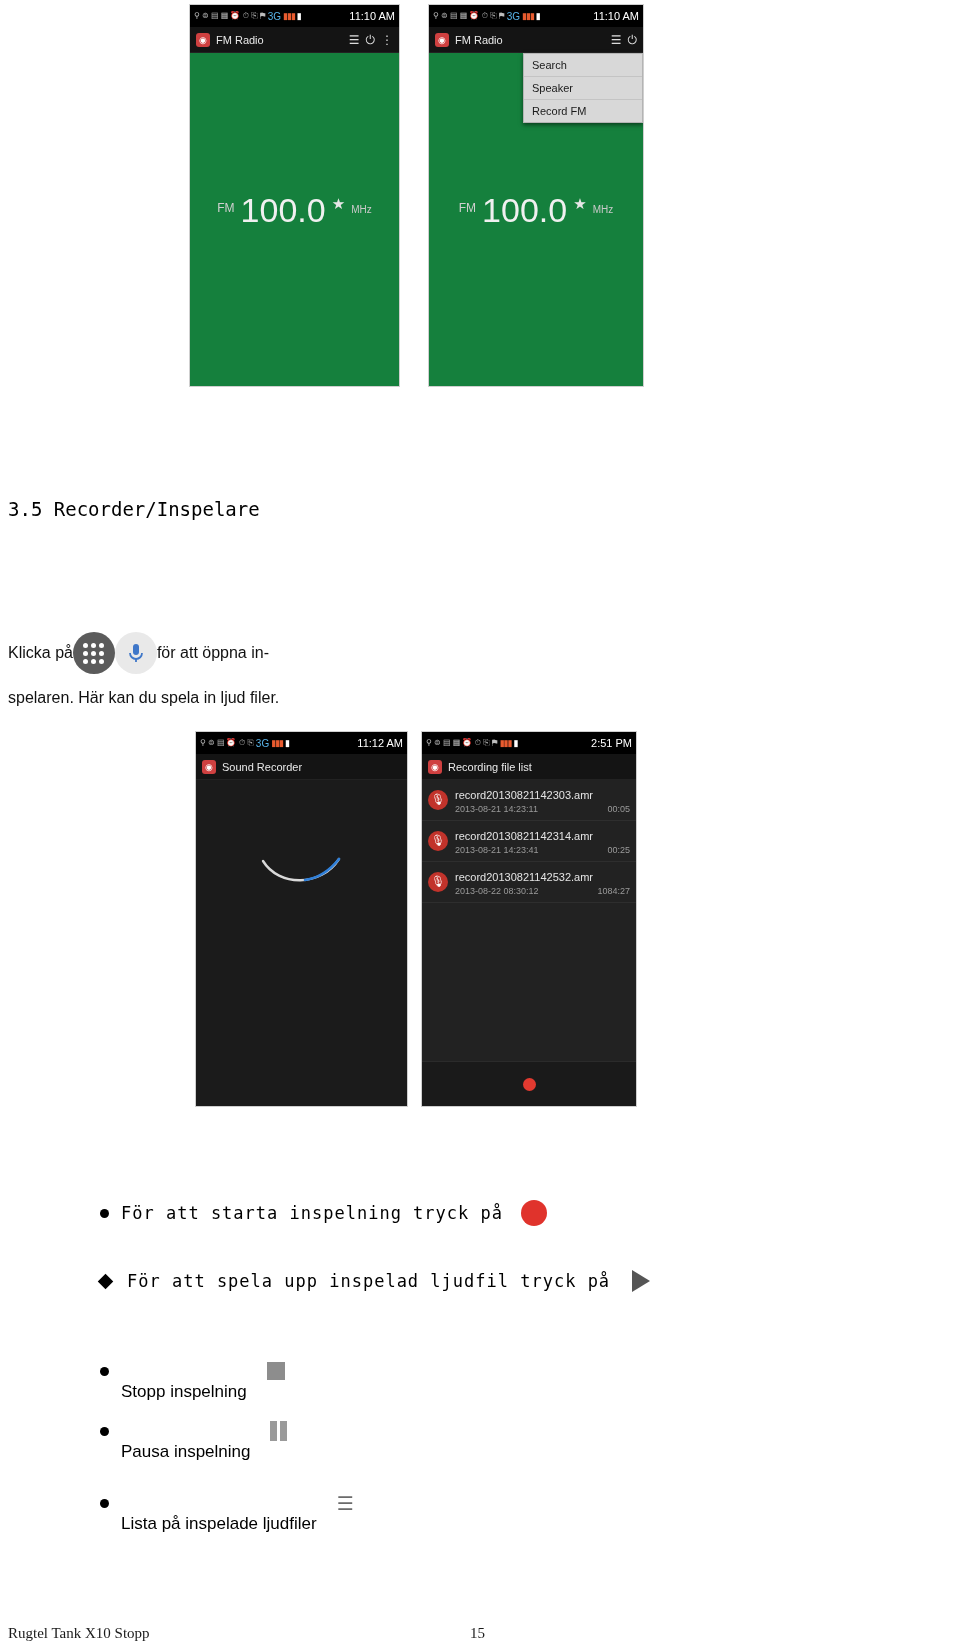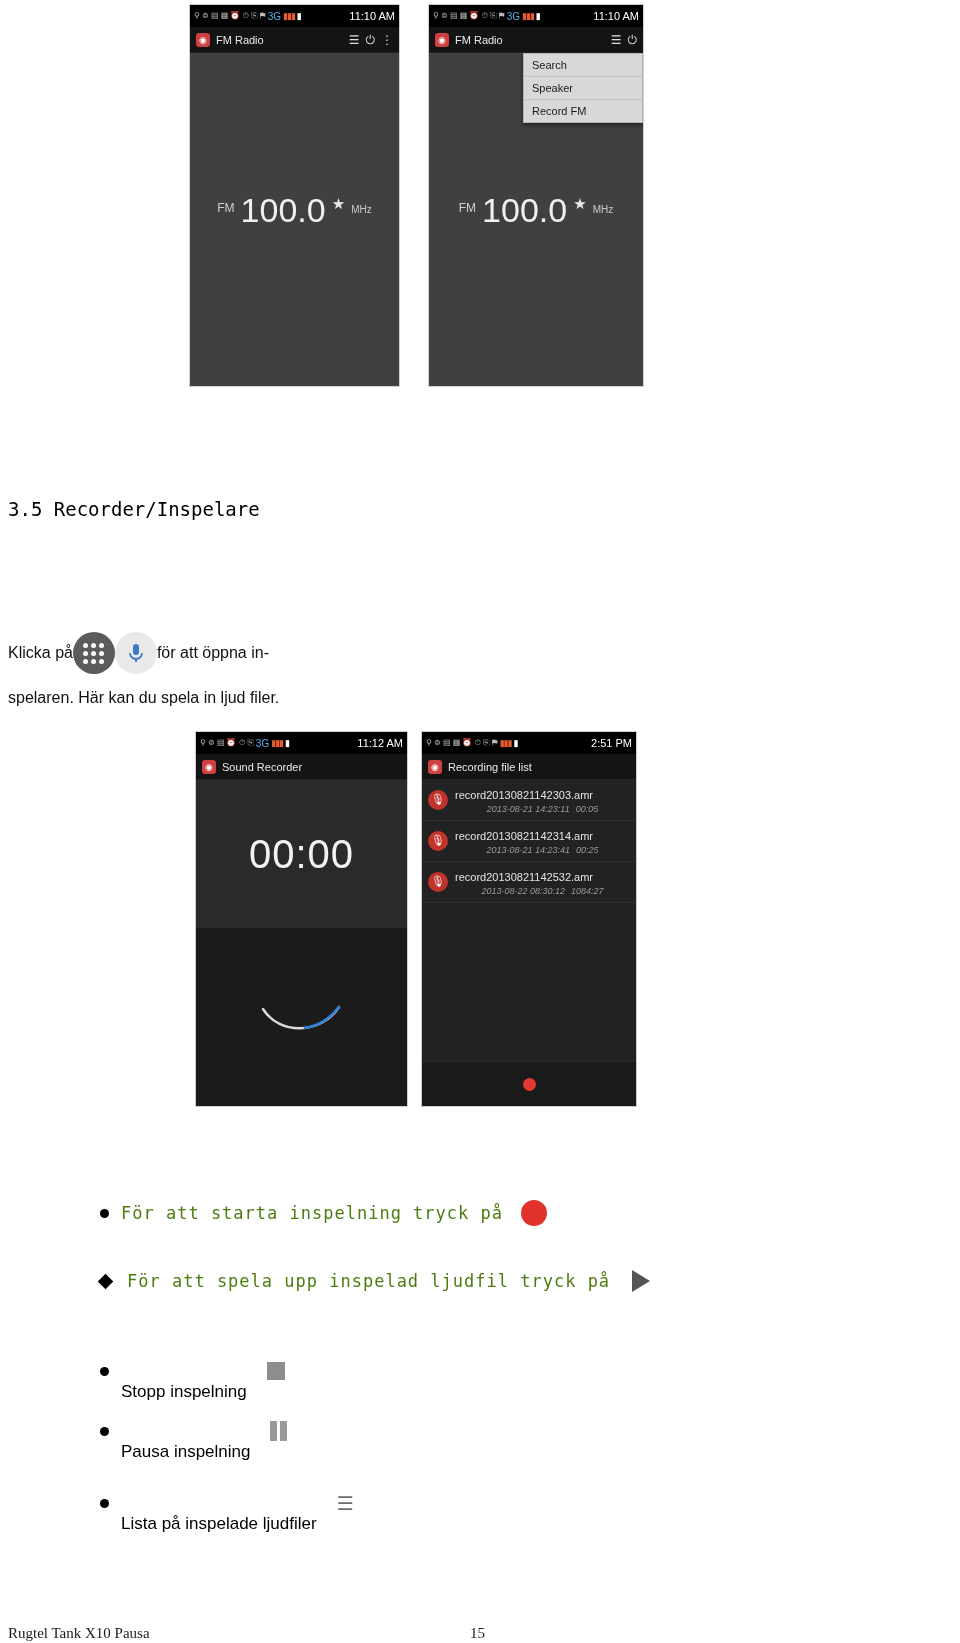--- a/index.html
+++ b/index.html
@@ -99,21 +99,21 @@
     color: #dcdcdc;
     font-size: 12px;
     line-height: 1;
     flex: 0 0 auto;
   }
 
   
   .fm-body {
     position: relative;
     height: 100%;
-    background: #404040;
+    background: #15803d;
   }
   .fm-freq {
     position: absolute;
     left: 0; right: 0;
     top: 140px;
     display: flex;
     align-items: flex-end;
     justify-content: center;
     gap: 6px;
     color: #e6e6e6;
@@ -205,26 +205,25 @@
   }
   .row-main { flex: 1; min-width: 0; }
   .row-title {
     color: #e4e4e4;
     font-size: 11px;
     white-space: nowrap;
     overflow: hidden;
   }
   .row-sub {
     display: flex;
-    justify-content: center;
+    justify-content: space-between;
     color: #9a9a9a;
     font-size: 9px;
     margin-top: 1px;
     gap: 6px;
-    font-style: italic;
   }
 
   
   .heading {
     position: absolute;
     font-family: "DejaVu Sans Mono", monospace;
     font-size: 19px;
     letter-spacing: 0px;
     color: #000000;
   }
@@ -280,21 +279,21 @@
   .bullet-diamond {
     width: 11px; height: 11px;
     background: #000;
     transform: rotate(45deg);
     flex: 0 0 auto;
   }
   .mono-text {
     font-family: "DejaVu Sans Mono", monospace;
     font-size: 17px;
     letter-spacing: 1px;
-    color: #4d7c0f;
+    color: #000000;
   }
   .sans-text {
     font-size: 17px;
     color: #000;
     margin-top: 42px;
   }
   .big-red-dot {
     width: 26px; height: 26px;
     border-radius: 50%;
     background: #e0332c;
@@ -439,23 +438,20 @@
       <span class="sb-bars">▮▮▮</span>
       <span class="sb-bat">▮</span>
     </div>
     <div class="sb-time">11:12 AM</div>
   </div>
   <div class="appbar">
     <span class="appicon red">◉</span>
     <span class="app-title">Sound Recorder</span>
   </div>
   <div class="rec-body">
-    <div class="rec-timer-zone">
-      <span class="rec-timer">00:00</span>
-    </div>
     <div class="rec-mid">
       <svg class="rec-arc" width="86" height="40" viewBox="0 0 86 40">
         <path d="M4 8 C 20 34, 62 34, 80 6" stroke="#d9d9d9" stroke-width="2.4" fill="none" stroke-linecap="round"></path>
         <path d="M46 27 C 60 25, 72 16, 80 6" stroke="#2f7fd8" stroke-width="2.6" fill="none" stroke-linecap="round"></path>
       </svg>
     </div>
 
   </div>
 </div>
 
@@ -536,15 +532,15 @@
     </span>
 </div>
 
 <div class="bullet-line" style="left:100px; top:1472px;">
   <span class="bullet-dot"></span>
   <span class="sans-text">Lista på inspelade ljudfiler</span>
   <span class="listicon-dark" style="margin-left:8px;">☰</span>
 </div>
 
 <div class="footer">
-  <span class="f-left">Rugtel Tank X10 Pausa</span>
+  <span class="f-left">Rugtel Tank X10 Stopp</span>
   <span class="f-page">15</span>
 </div>
 
 </body></html>

